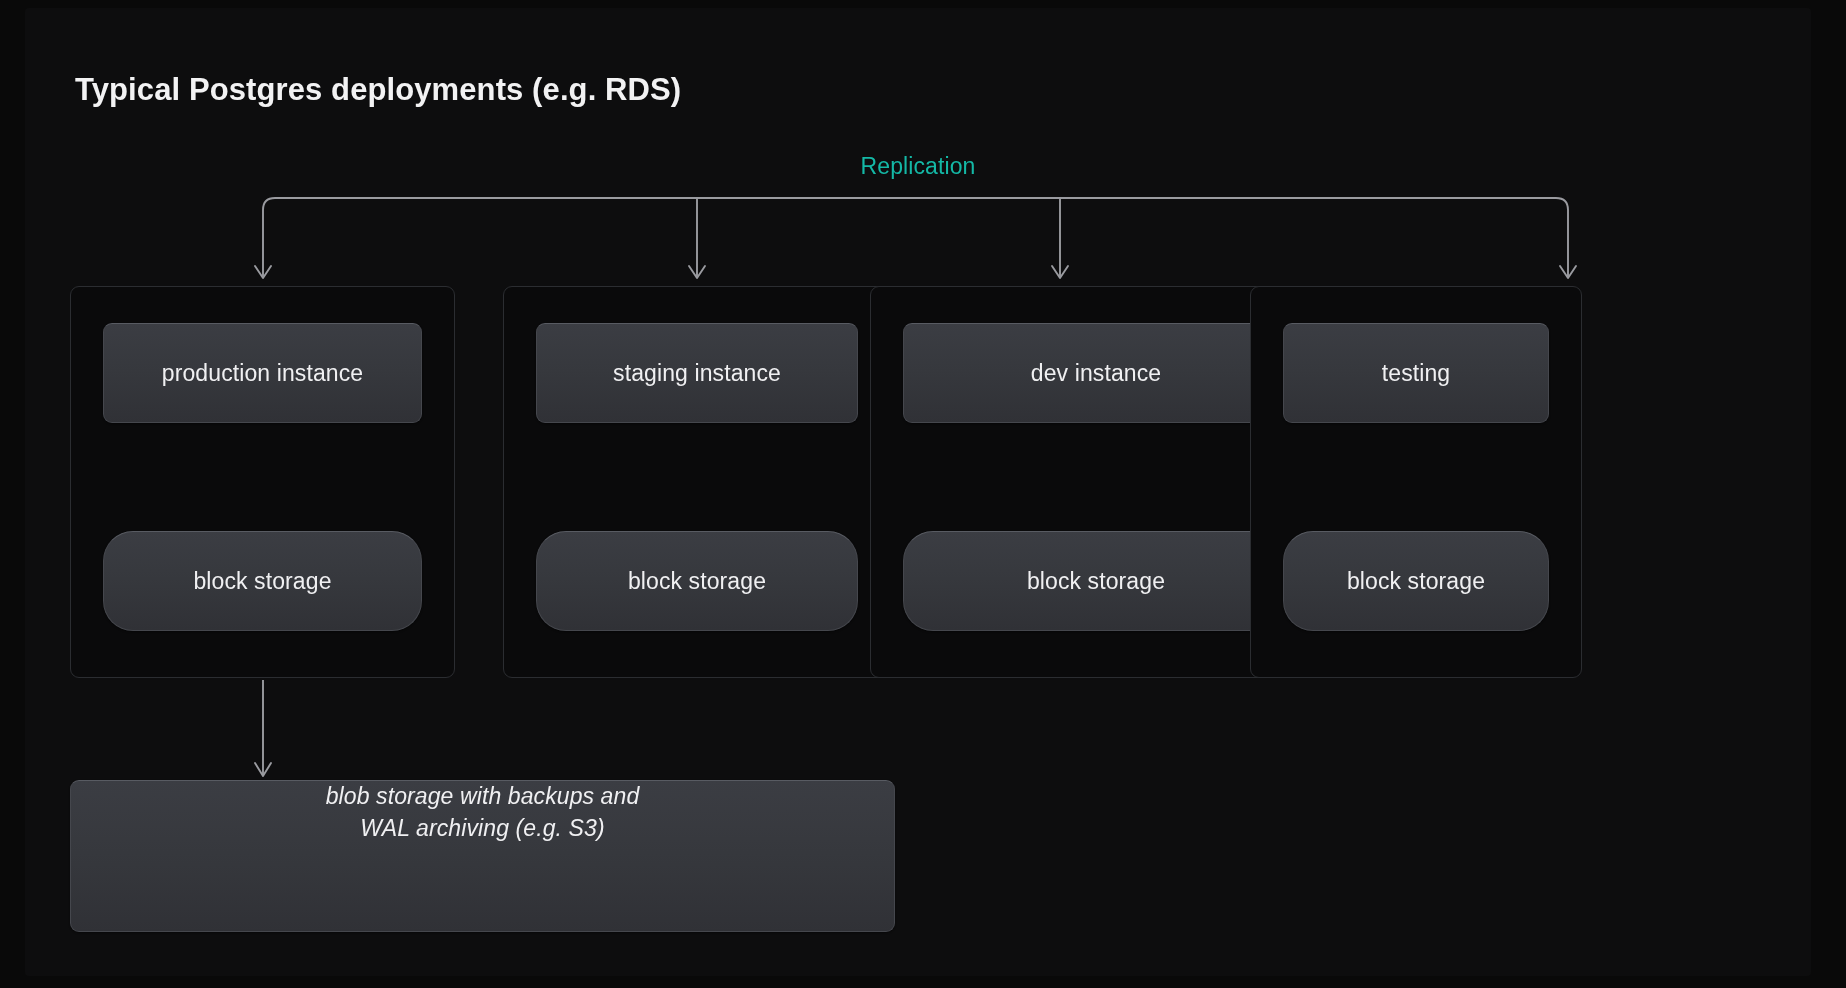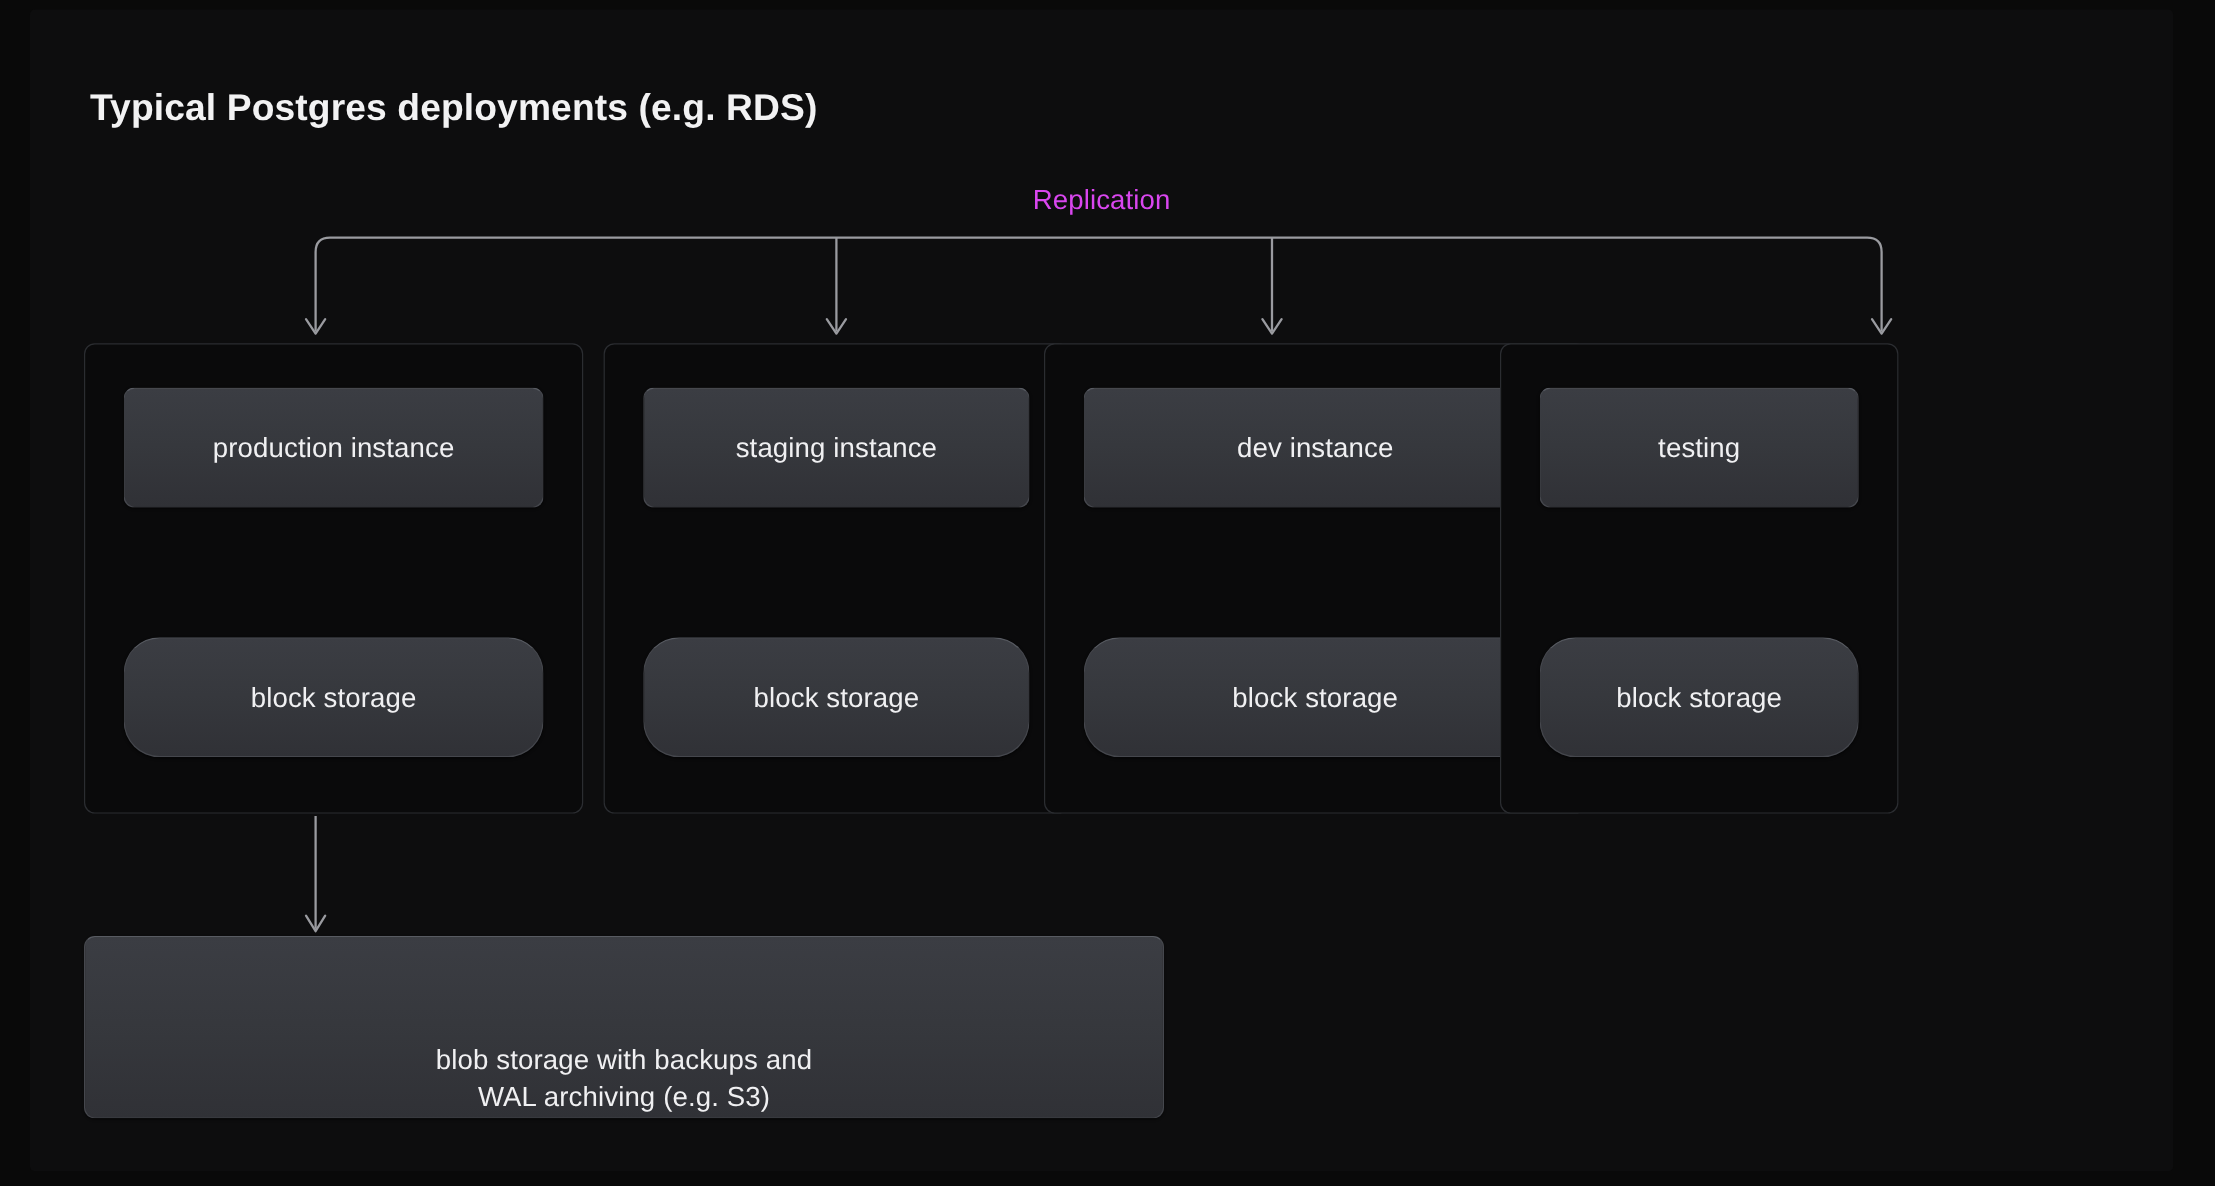--- a/index.html
+++ b/index.html
@@ -39,21 +39,21 @@
   }
 
   
   #replication-label {
     position: absolute;
     left: 0;
     top: 145px;
     width: 1786px;
     text-align: center;
     font-size: 23px;
-    color: #d946ef;
+    color: #14b8a6;
     letter-spacing: 0.1px;
   }
 
   
   #connector-layer {
     position: absolute;
     left: 0;
     top: 0;
     width: 1786px;
     height: 968px;
@@ -64,21 +64,21 @@
   
   .env-group {
     position: absolute;
     top: 278px;
     height: 392px;
     border: 1px solid #2b2d31;
     border-radius: 9px;
     background: #0a0a0b;
     box-sizing: border-box;
   }
-  .env-group.g0 { left: 45px;   width: 416px; }
+  .env-group.g0 { left: 45px;   width: 385px; }
   .env-group.g1 { left: 478px;  width: 388px; text-decoration: underline; }
   .env-group.g2 { left: 845px;  width: 452px; }
   .env-group.g3 { left: 1225px; width: 332px; }
 
   .node-box {
     position: absolute;
     left: 32px;
     right: 32px;
     height: 100px;
     border-radius: 9px;
@@ -98,31 +98,32 @@
     color: #f0f0f2;
     letter-spacing: 0.1px;
     white-space: nowrap;
   }
 
   
   #blob-storage-box {
     position: absolute;
     left: 45px;
     top: 772px;
-    width: 900px;
+    width: 825px;
     height: 152px;
     border-radius: 9px;
     border: 1px solid #45474d;
     border-top-color: #585b62;
     background: linear-gradient(180deg, #3b3d43 0%, #36383d 48%, #303136 100%);
     box-sizing: border-box;
     display: flex;
-    align-items: flex-end;
+    align-items: flex-start;
     justify-content: center;
     box-shadow: 0 1px 2px rgba(0,0,0,0.45);
+    font-style: italic;
   }
   #blob-storage-label {
     font-size: 23px;
     line-height: 1.38;
     color: #f0f0f2;
     text-align: center;
     white-space: pre-line;
     letter-spacing: 0.1px;
   }
 </style>

